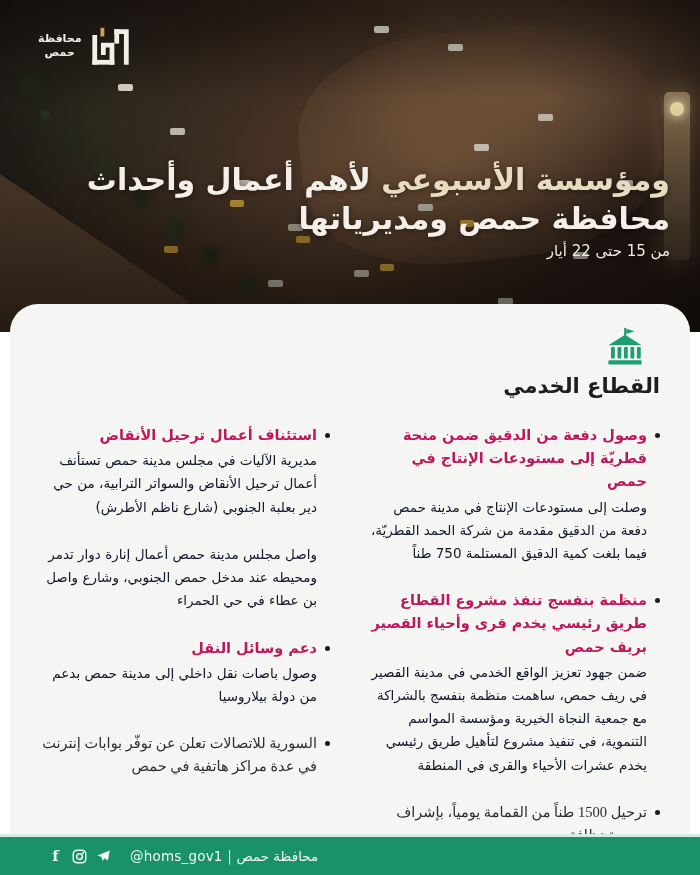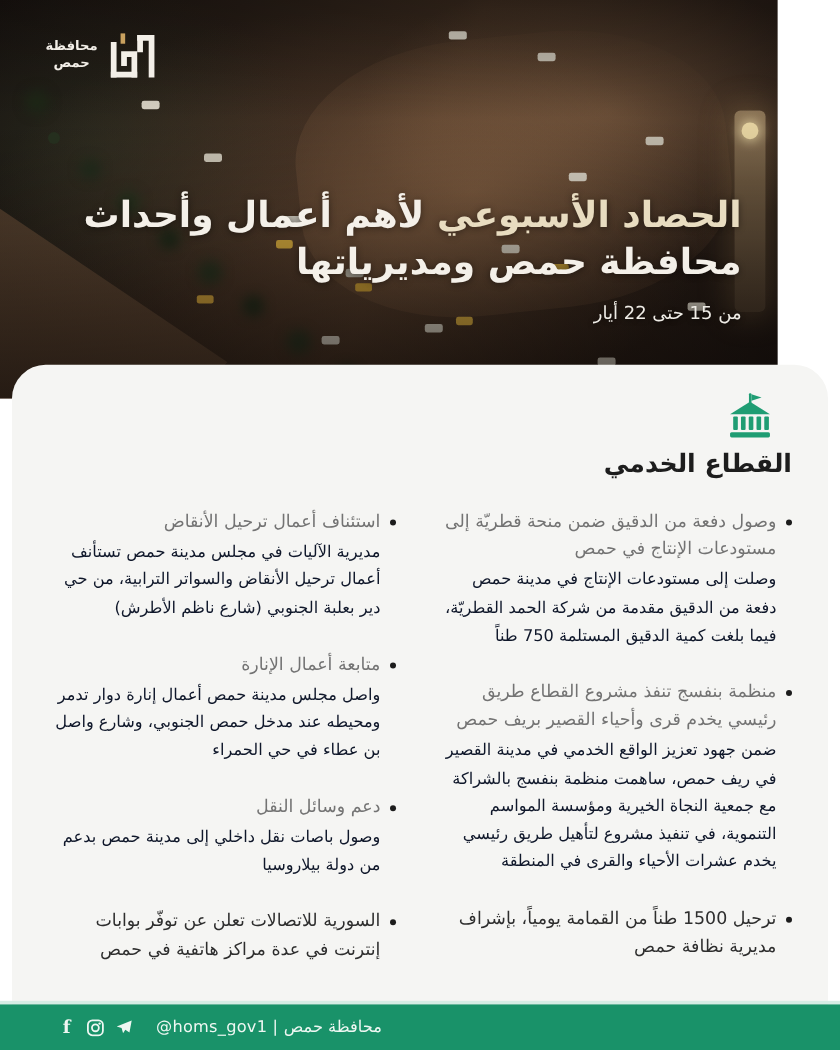--- a/index.html
+++ b/index.html
@@ -4,21 +4,21 @@
 <style>
   * { margin:0; padding:0; box-sizing:border-box; }
   html,body { width:700px; height:875px; }
   body {
     font-family:"DejaVu Sans","Liberation Sans",sans-serif;
     background:#ffffff;
     position:relative; overflow:hidden;
   }
   
   .photo {
-    position:absolute; top:0; left:0; width:648px; height:332px;
+    position:absolute; top:0; left:0; width:700px; height:332px;
     background:
       radial-gradient(ellipse 300px 160px at 78% 28%, rgba(173,130,92,.38), transparent 70%),
       radial-gradient(ellipse 420px 240px at 45% 55%, rgba(122,88,62,.45), transparent 72%),
       radial-gradient(ellipse 260px 200px at 12% 38%, rgba(40,48,34,.55), transparent 70%),
       linear-gradient(112deg, #191310 0%, #271d16 26%, #3a2a1e 52%, #2b1f17 74%, #1b1411 100%);
     overflow:hidden;
   }
   .photo .road {
     position:absolute; left:-80px; top:120px; width:560px; height:740px;
     background:linear-gradient(90deg, rgba(24,28,20,.85) 0 14%, rgba(94,70,50,.75) 14% 58%, rgba(60,44,32,.7) 58% 100%);
@@ -61,39 +61,39 @@
     background:linear-gradient(180deg, rgba(0,0,0,.25) 0%, rgba(0,0,0,0) 30%, rgba(0,0,0,.18) 60%, rgba(10,6,4,.6) 100%);
   }
   
   .logo { position:absolute; top:24px; left:38px; display:flex; align-items:center; gap:7px; color:#f3efe8; }
   .logo .mark { width:46px; height:44px; }
   .logo .org { display:flex; flex-direction:column; align-items:center; font-size:11px; font-weight:700; line-height:1.25; letter-spacing:0; }
   
   .head-text { position:absolute; right:30px; top:160px; direction:rtl; text-align:right; }
   .head-title { font-size:30px; font-weight:700; line-height:1.3; color:#f4f0e9; text-shadow:0 1px 6px rgba(0,0,0,.45); }
   .head-title .accent { color:#e8dcc0; }
-  .head-date { margin-top:14px; font-size:15px; color:#efece6; text-shadow:0 1px 4px rgba(0,0,0,.5); }
+  .head-date { margin-top:4px; font-size:15px; color:#efece6; text-shadow:0 1px 4px rgba(0,0,0,.5); }
   
   .card {
     position:absolute; top:304px; left:10px; width:680px; height:598px;
     background:#f5f5f3; border-radius:28px 28px 0 0;
     padding:22px 30px 0 30px; direction:rtl;
   }
   .sector-head { display:flex; flex-direction:column; align-items:flex-start; gap:6px; }
   .sector-icon { width:42px; height:42px; margin-right:14px; }
   .sector-title { font-size:21px; font-weight:700; color:#1d1d1d; }
   .cols {
     display:grid; grid-template-columns:1fr 1fr; column-gap:40px;
     margin-top:26px;
   }
   .item { margin-bottom:24px; }
   .item-head { display:flex; align-items:flex-start; gap:8px; }
   .dot { flex:0 0 auto; width:5px; height:5px; border-radius:50%; background:#1c1c1c; margin-top:9px; }
-  .item-title { font-size:14.5px; font-weight:400; color:#737373; line-height:1.6; }
-  .item.plain .item-title { font-weight:400; color:#2e2e2e; }
+  .item-title { font-size:14.5px; font-weight:700; color:#be185d; line-height:1.6; }
+  .item.plain .item-title { font-weight:400; color:#2e2e2e;font-family:Liberation Serif, serif; }
   .item-body { font-size:13.5px; color:#0f172a; line-height:1.72; padding-right:13px; margin-top:2px; }
   .item-body:empty { display:none; }
   
   .footer-sep { position:absolute; left:0; bottom:38px; width:700px; height:3px; background:#d5ece4; }
   .footer {
     position:absolute; left:0; bottom:0; width:700px; height:38px; background:#199269;
     display:flex; align-items:center; direction:ltr; padding-left:48px; gap:9px; color:#eef7f2;
   }
   .footer .sicon { width:15px; height:15px; display:flex; align-items:center; justify-content:center; }
   .footer .fb { font-weight:700; font-size:15px; font-family:"DejaVu Serif","Liberation Serif",serif; }
@@ -123,21 +123,21 @@
         <path d="M25 40 V22 H16 V30"></path>
         <path d="M30 8 H40 V40"></path>
         <path d="M30 8 V18"></path>
       </g>
       <rect x="13" y="4" width="4" height="9" fill="#c9a15f"></rect>
     </svg>
   </div>
 
   <div class="head-text">
     <div class="head-title">
-      <span class="accent">الحصاد الأسبوعي</span><span> لأهم أعمال وأحداث</span><br>
+      <span class="accent">ومؤسسة الأسبوعي</span><span> لأهم أعمال وأحداث</span><br>
       <span>محافظة حمص ومديرياتها</span>
     </div>
     <div class="head-date">من 15 حتى 22 أيار</div>
   </div>
 </div>
 
 <div class="card">
 
   <div class="sector-head">
     <svg class="sector-icon" viewBox="0 0 48 48">
@@ -184,24 +184,20 @@
 
     <div class="col">
       <div class="item">
         <div class="item-head">
           <span class="dot"></span>
           <span class="item-title">استئناف أعمال ترحيل الأنقاض</span>
         </div>
         <div class="item-body">مديرية الآليات في مجلس مدينة حمص تستأنف أعمال ترحيل الأنقاض والسواتر الترابية، من حي دير بعلبة الجنوبي (شارع ناظم الأطرش)</div>
       </div>
       <div class="item">
-        <div class="item-head">
-          <span class="dot"></span>
-          <span class="item-title">متابعة أعمال الإنارة</span>
-        </div>
         <div class="item-body">واصل مجلس مدينة حمص أعمال إنارة دوار تدمر ومحيطه عند مدخل حمص الجنوبي، وشارع واصل بن عطاء في حي الحمراء</div>
       </div>
       <div class="item">
         <div class="item-head">
           <span class="dot"></span>
           <span class="item-title">دعم وسائل النقل</span>
         </div>
         <div class="item-body">وصول باصات نقل داخلي إلى مدينة حمص بدعم من دولة بيلاروسيا</div>
       </div>
       <div class="item plain">

